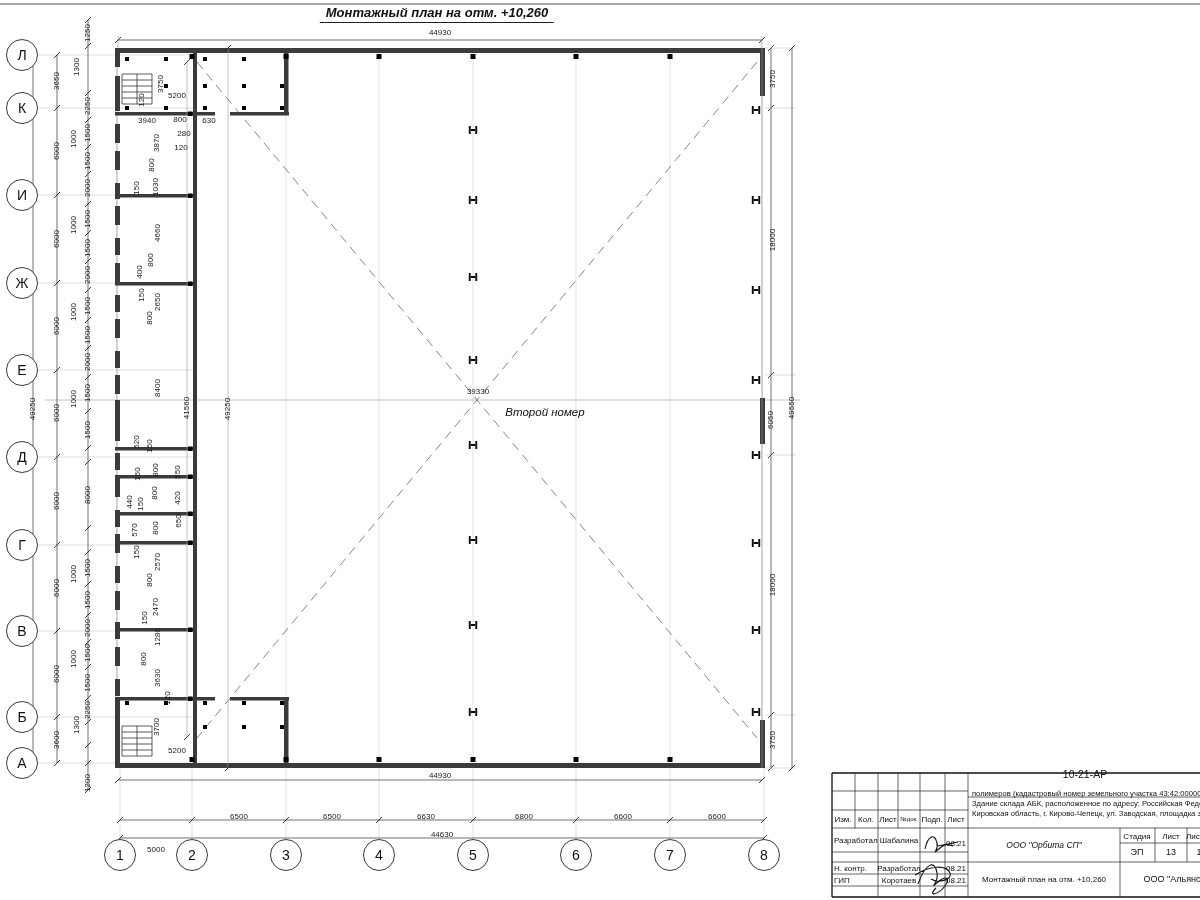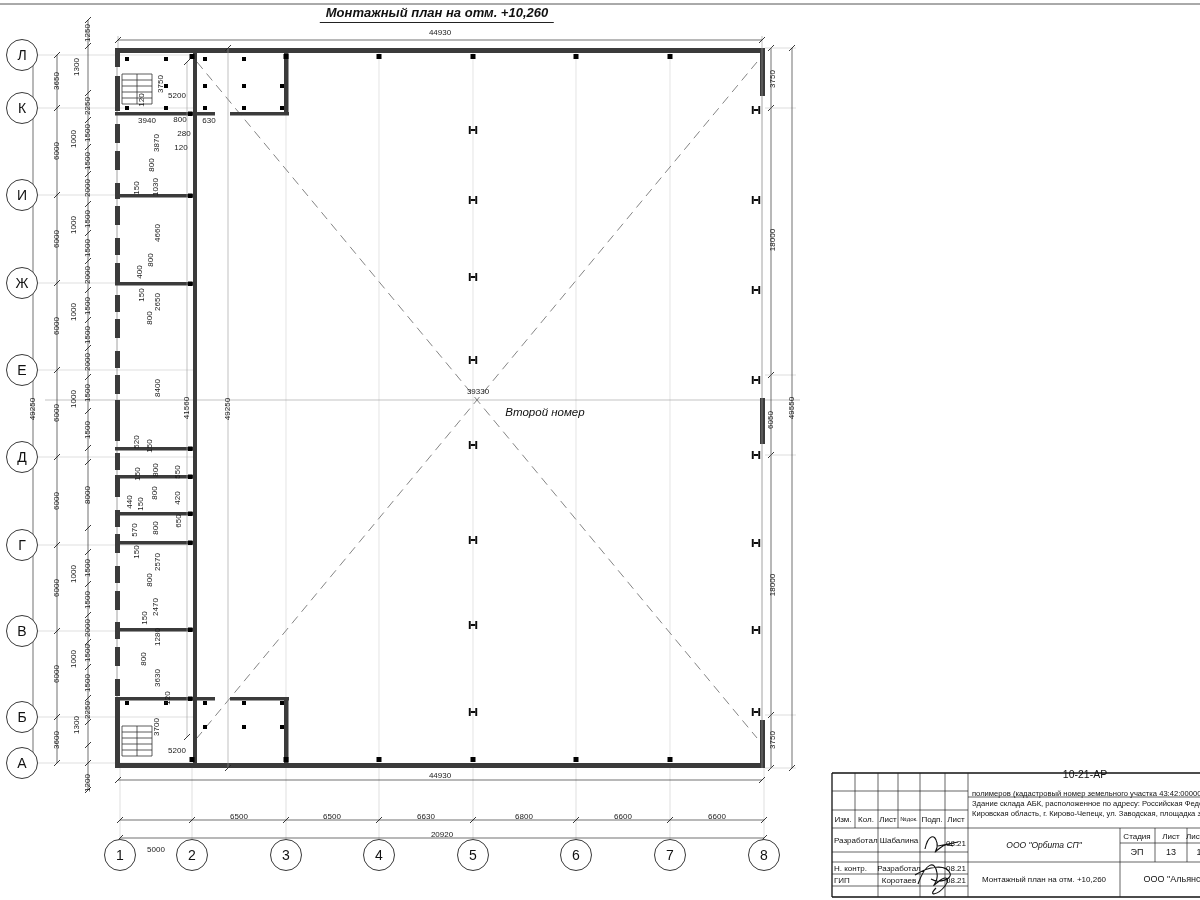--- a/index.html
+++ b/index.html
@@ -323,21 +323,21 @@
 <div id="labels">
     <div class="dim" style="left: 440px; top: 33px;">44930</div>
     <div class="dim" style="left: 440px; top: 776px;">44930</div>
     <div class="dim" style="left: 156px; top: 850px;">5000</div>
     <div class="dim" style="left: 239px; top: 817px;">6500</div>
     <div class="dim" style="left: 332px; top: 817px;">6500</div>
     <div class="dim" style="left: 426px; top: 817px;">6630</div>
     <div class="dim" style="left: 524px; top: 817px;">6800</div>
     <div class="dim" style="left: 623px; top: 817px;">6600</div>
     <div class="dim" style="left: 717px; top: 817px;">6600</div>
-    <div class="dim" style="left: 442px; top: 835px;">20920</div>
+    <div class="dim" style="left: 442px; top: 835px;">44630</div>
     <div class="dim" style="left: 478px; top: 392px;">39330</div>
     <div class="dim r" style="left: 773px; top: 79px;">3750</div>
     <div class="dim r" style="left: 773px; top: 240px;">18000</div>
     <div class="dim r" style="left: 771px; top: 420px;">6050</div>
     <div class="dim r" style="left: 792px; top: 408px;">49550</div>
     <div class="dim r" style="left: 773px; top: 585px;">18000</div>
     <div class="dim r" style="left: 773px; top: 740px;">3750</div>
     <div class="dim r" style="left: 33px; top: 409px;">49250</div>
     <div class="dim r" style="left: 57px; top: 81px;">3650</div>
     <div class="dim r" style="left: 57px; top: 151px;">6000</div>

